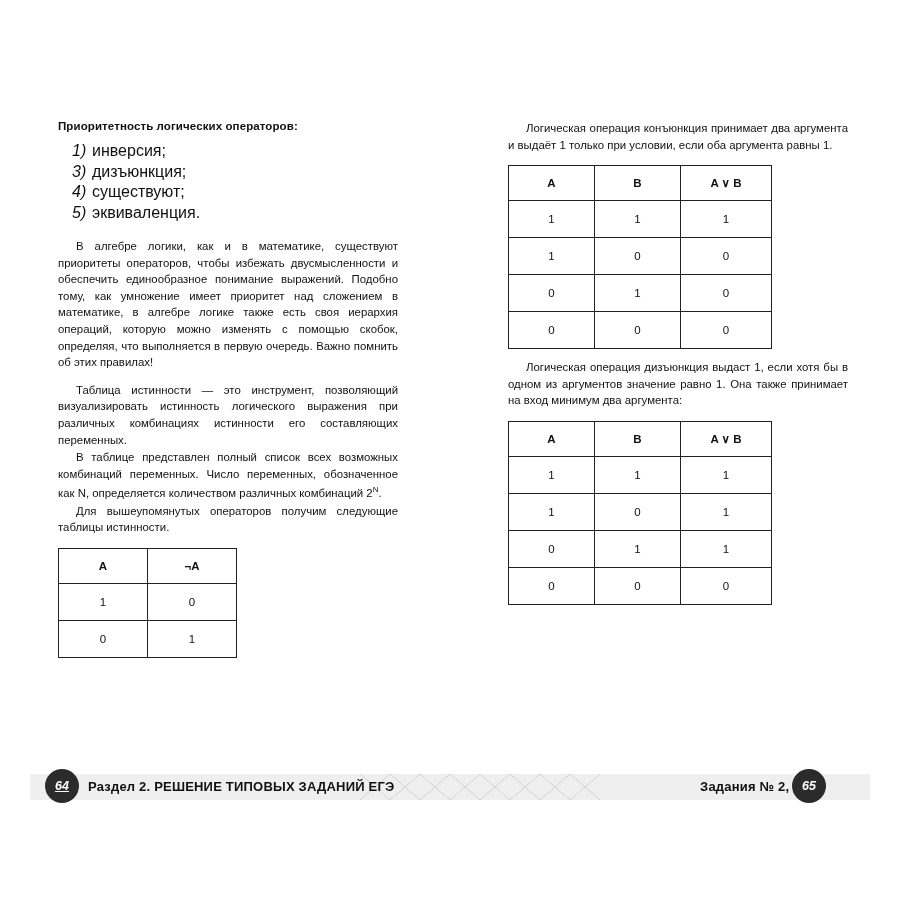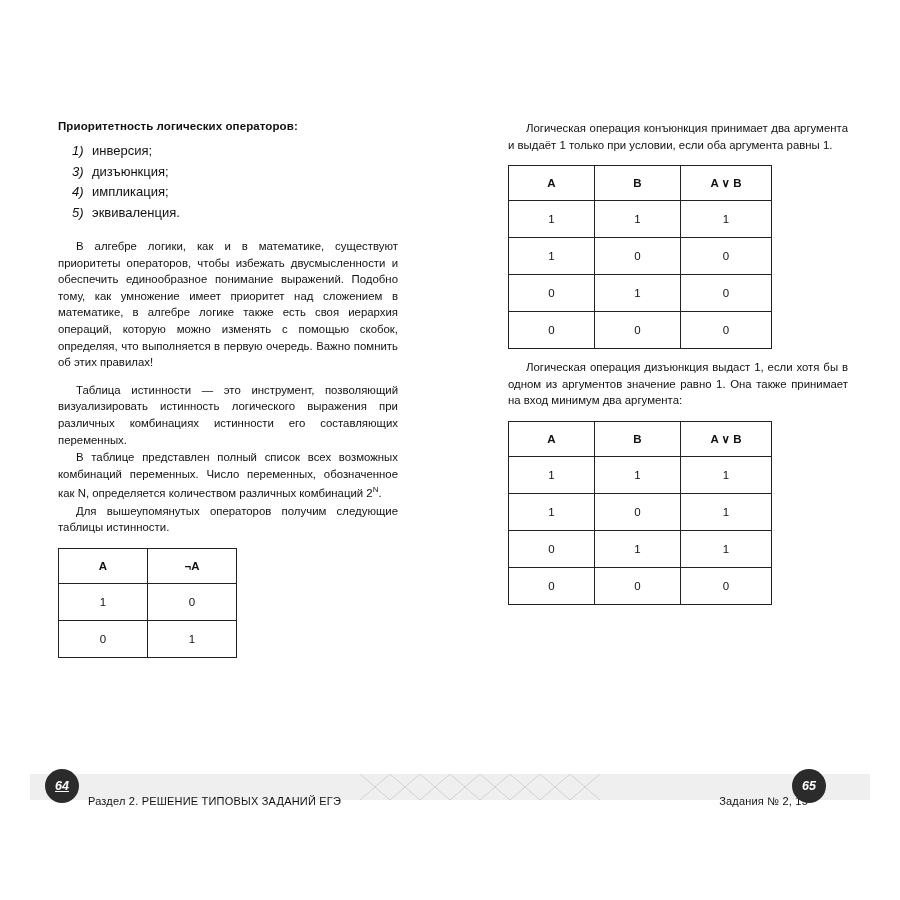--- a/index.html
+++ b/index.html
@@ -44,21 +44,21 @@
     font-size: 11.5px;
     letter-spacing: 0.1px;
     margin: 0 0 10px 0;
   }
   ol.prio {
     list-style: none;
     margin: 0 0 16px 0;
     padding: 0 0 0 14px;
   }
   ol.prio li {
-    font-size: 13px;
+    font-size: 16px;
     line-height: 18.5px;
     margin: 0 0 2px 0;
     position: relative;
   }
   ol.prio li .num {
     display: inline-block;
     width: 20px;
     font-style: italic;
   }
   p.body {
@@ -141,24 +141,23 @@
     display: flex;
     align-items: center;
     justify-content: center;
     font-style: italic;
   }
   .page-num.left { left: 45px; text-decoration: underline; }
   .page-num.right { left: 792px; }
   .foot-text {
     position: absolute;
     top: 21px;
-    font-size: 11px;
-    font-weight: normal;
+    font-size: 13px;
+    font-weight: bold;
     letter-spacing: 0.2px;
-    margin-top: 16px;
   }
   .foot-text.left { left: 88px; }
   .foot-text.right { right: 92px; text-align: right; }
 </style>
 </head>
 <body>
 
 <div class="page">
 
   <div class="spread">
@@ -168,21 +167,21 @@
       <div class="h-bold">Приоритетность логических операторов:</div>
 
       <ol class="prio">
         <li>
           <span class="num">1)</span><span>инверсия;</span>
         </li>
         <li>
           <span class="num">3)</span><span>дизъюнкция;</span>
         </li>
         <li>
-          <span class="num">4)</span><span>импликация;</span>
+          <span class="num">4)</span><span>существуют;</span>
         </li>
         <li>
           <span class="num">5)</span><span>эквиваленция.</span>
         </li>
       </ol>
 
       <p class="body gap">В алгебре логики, как и в математике, существуют приоритеты операторов, чтобы избежать двусмысленности и обеспечить единообразное понимание выражений. Подобно тому, как умножение имеет приоритет над сложением в математике, в алгебре логике также есть своя иерархия операций, которую можно изменять с помощью скобок, определяя, что выполняется в первую очередь. Важно помнить об этих правилах!</p>
 
 
       <p class="body">Таблица истинности — это инструмент, позволяющий визуализировать истинность логического выражения при различных комбинациях истинности его составляющих переменных.</p>

